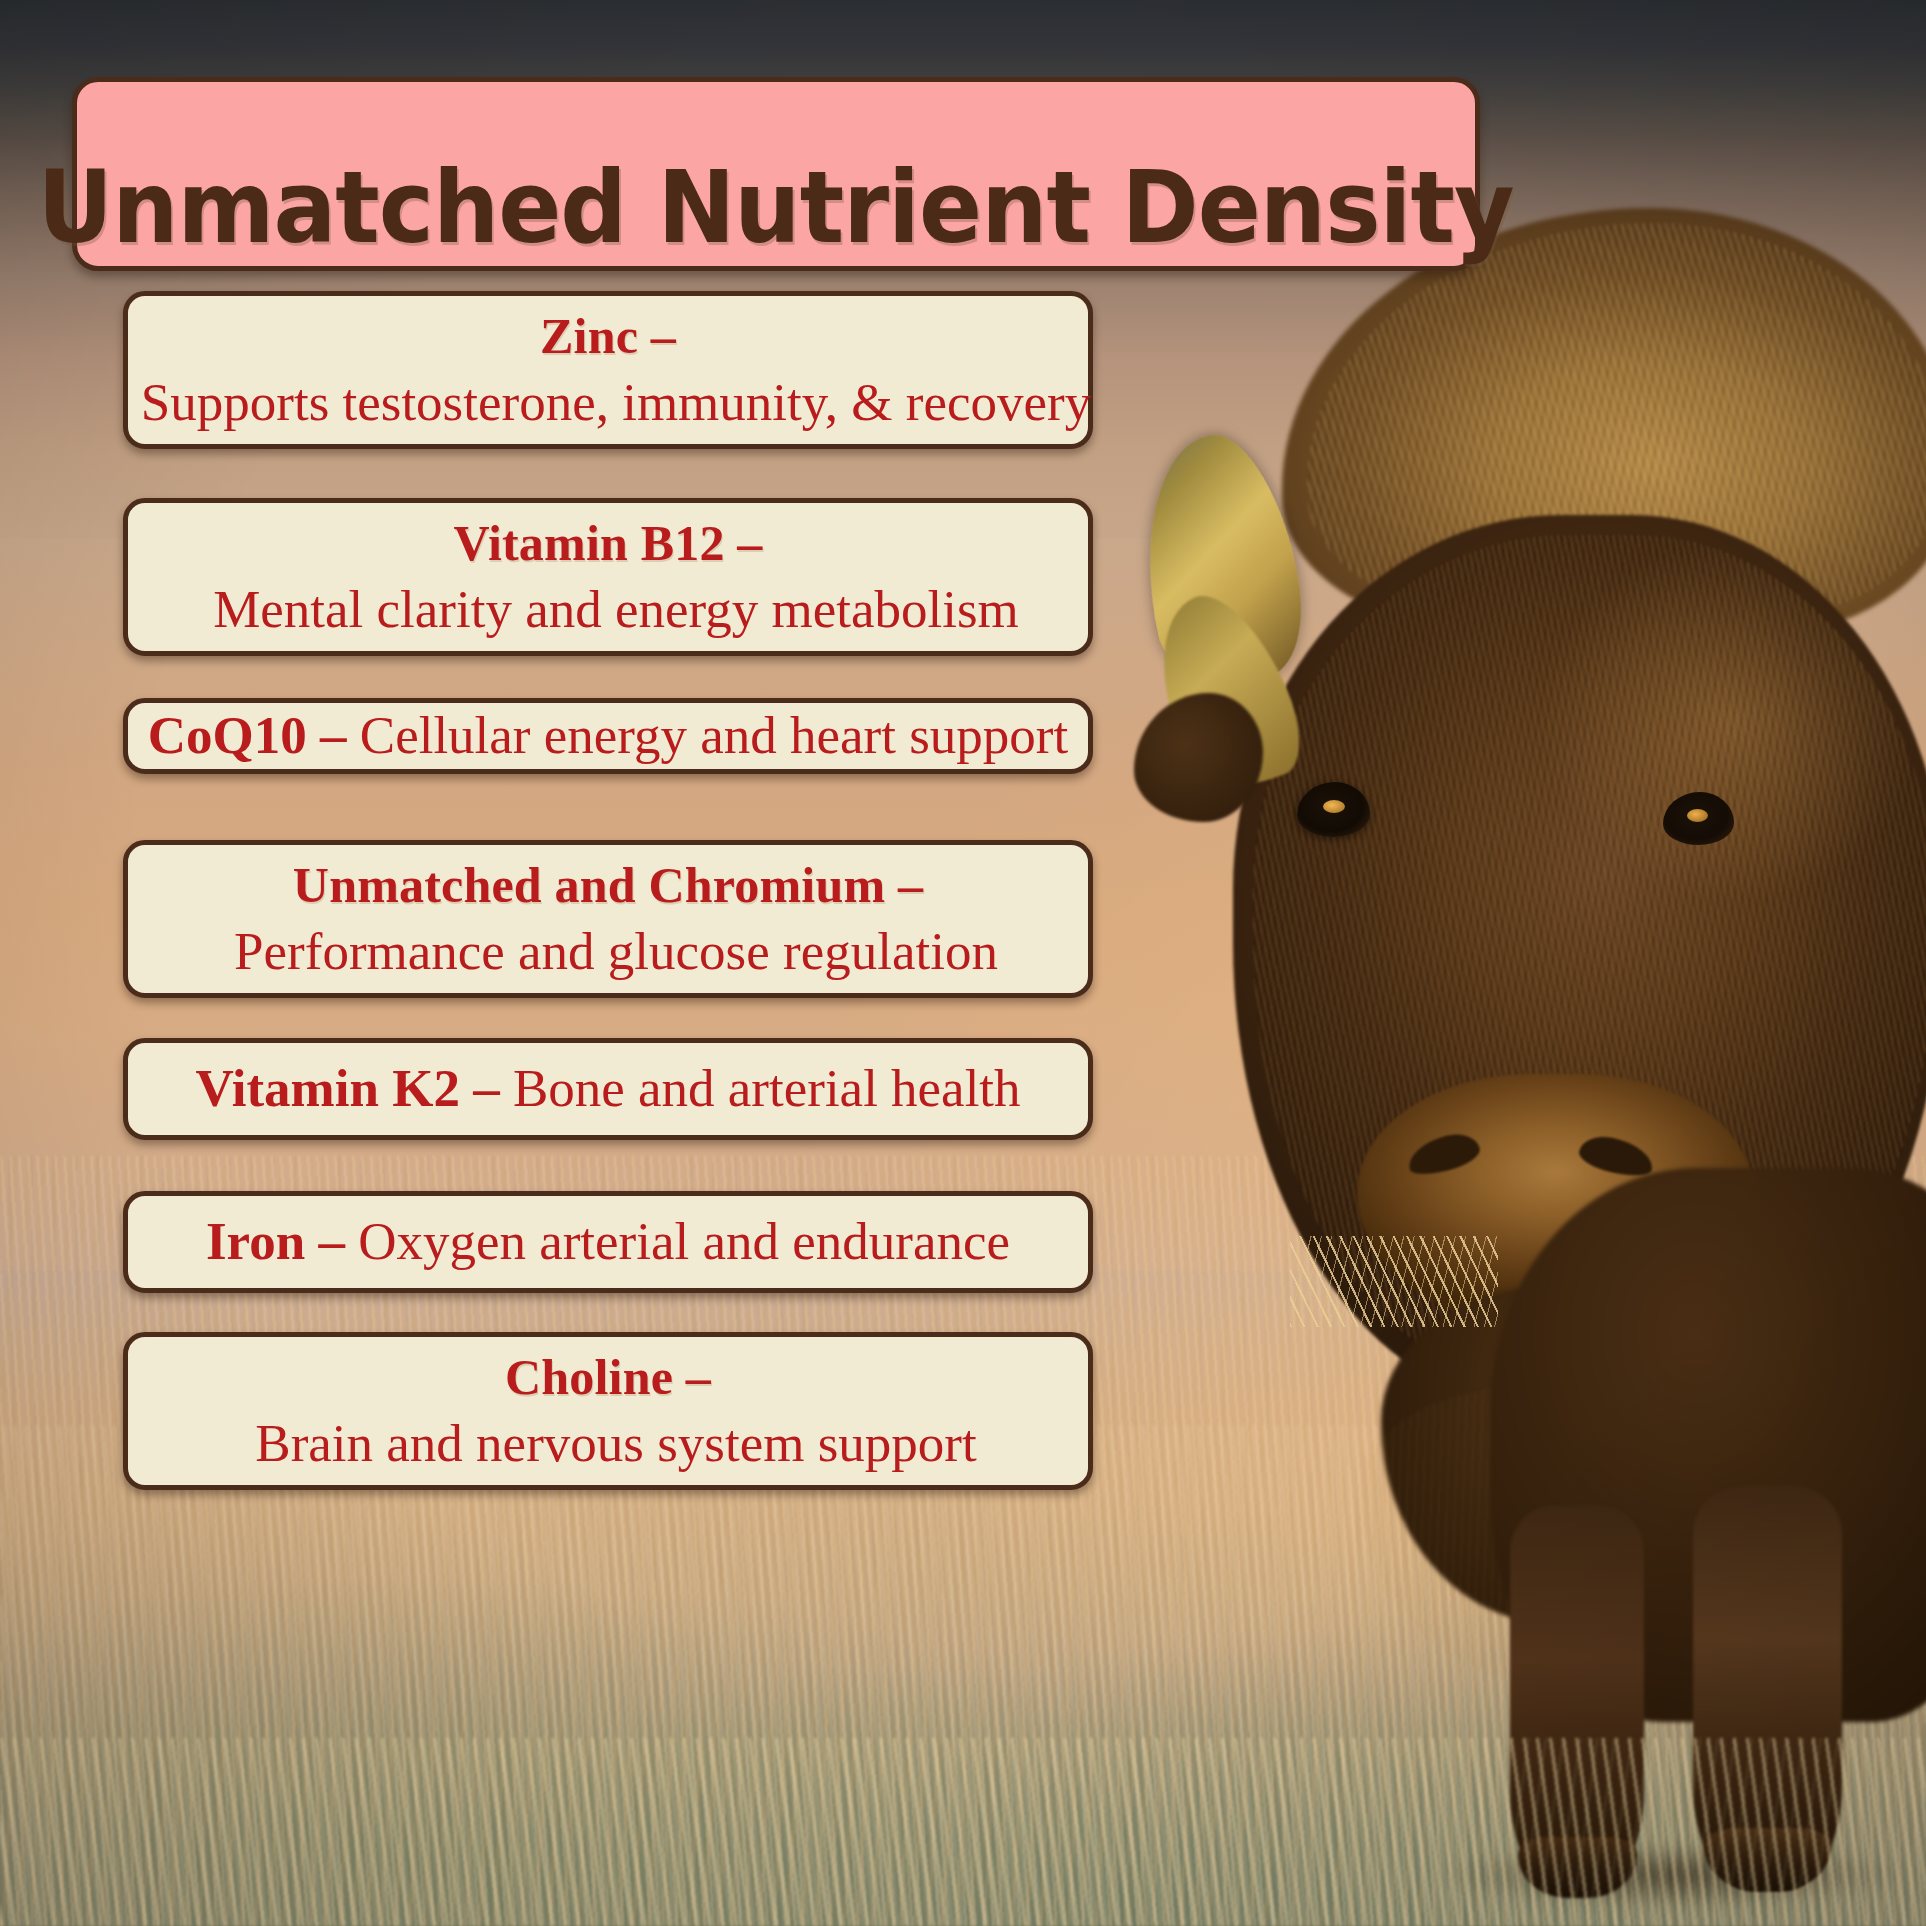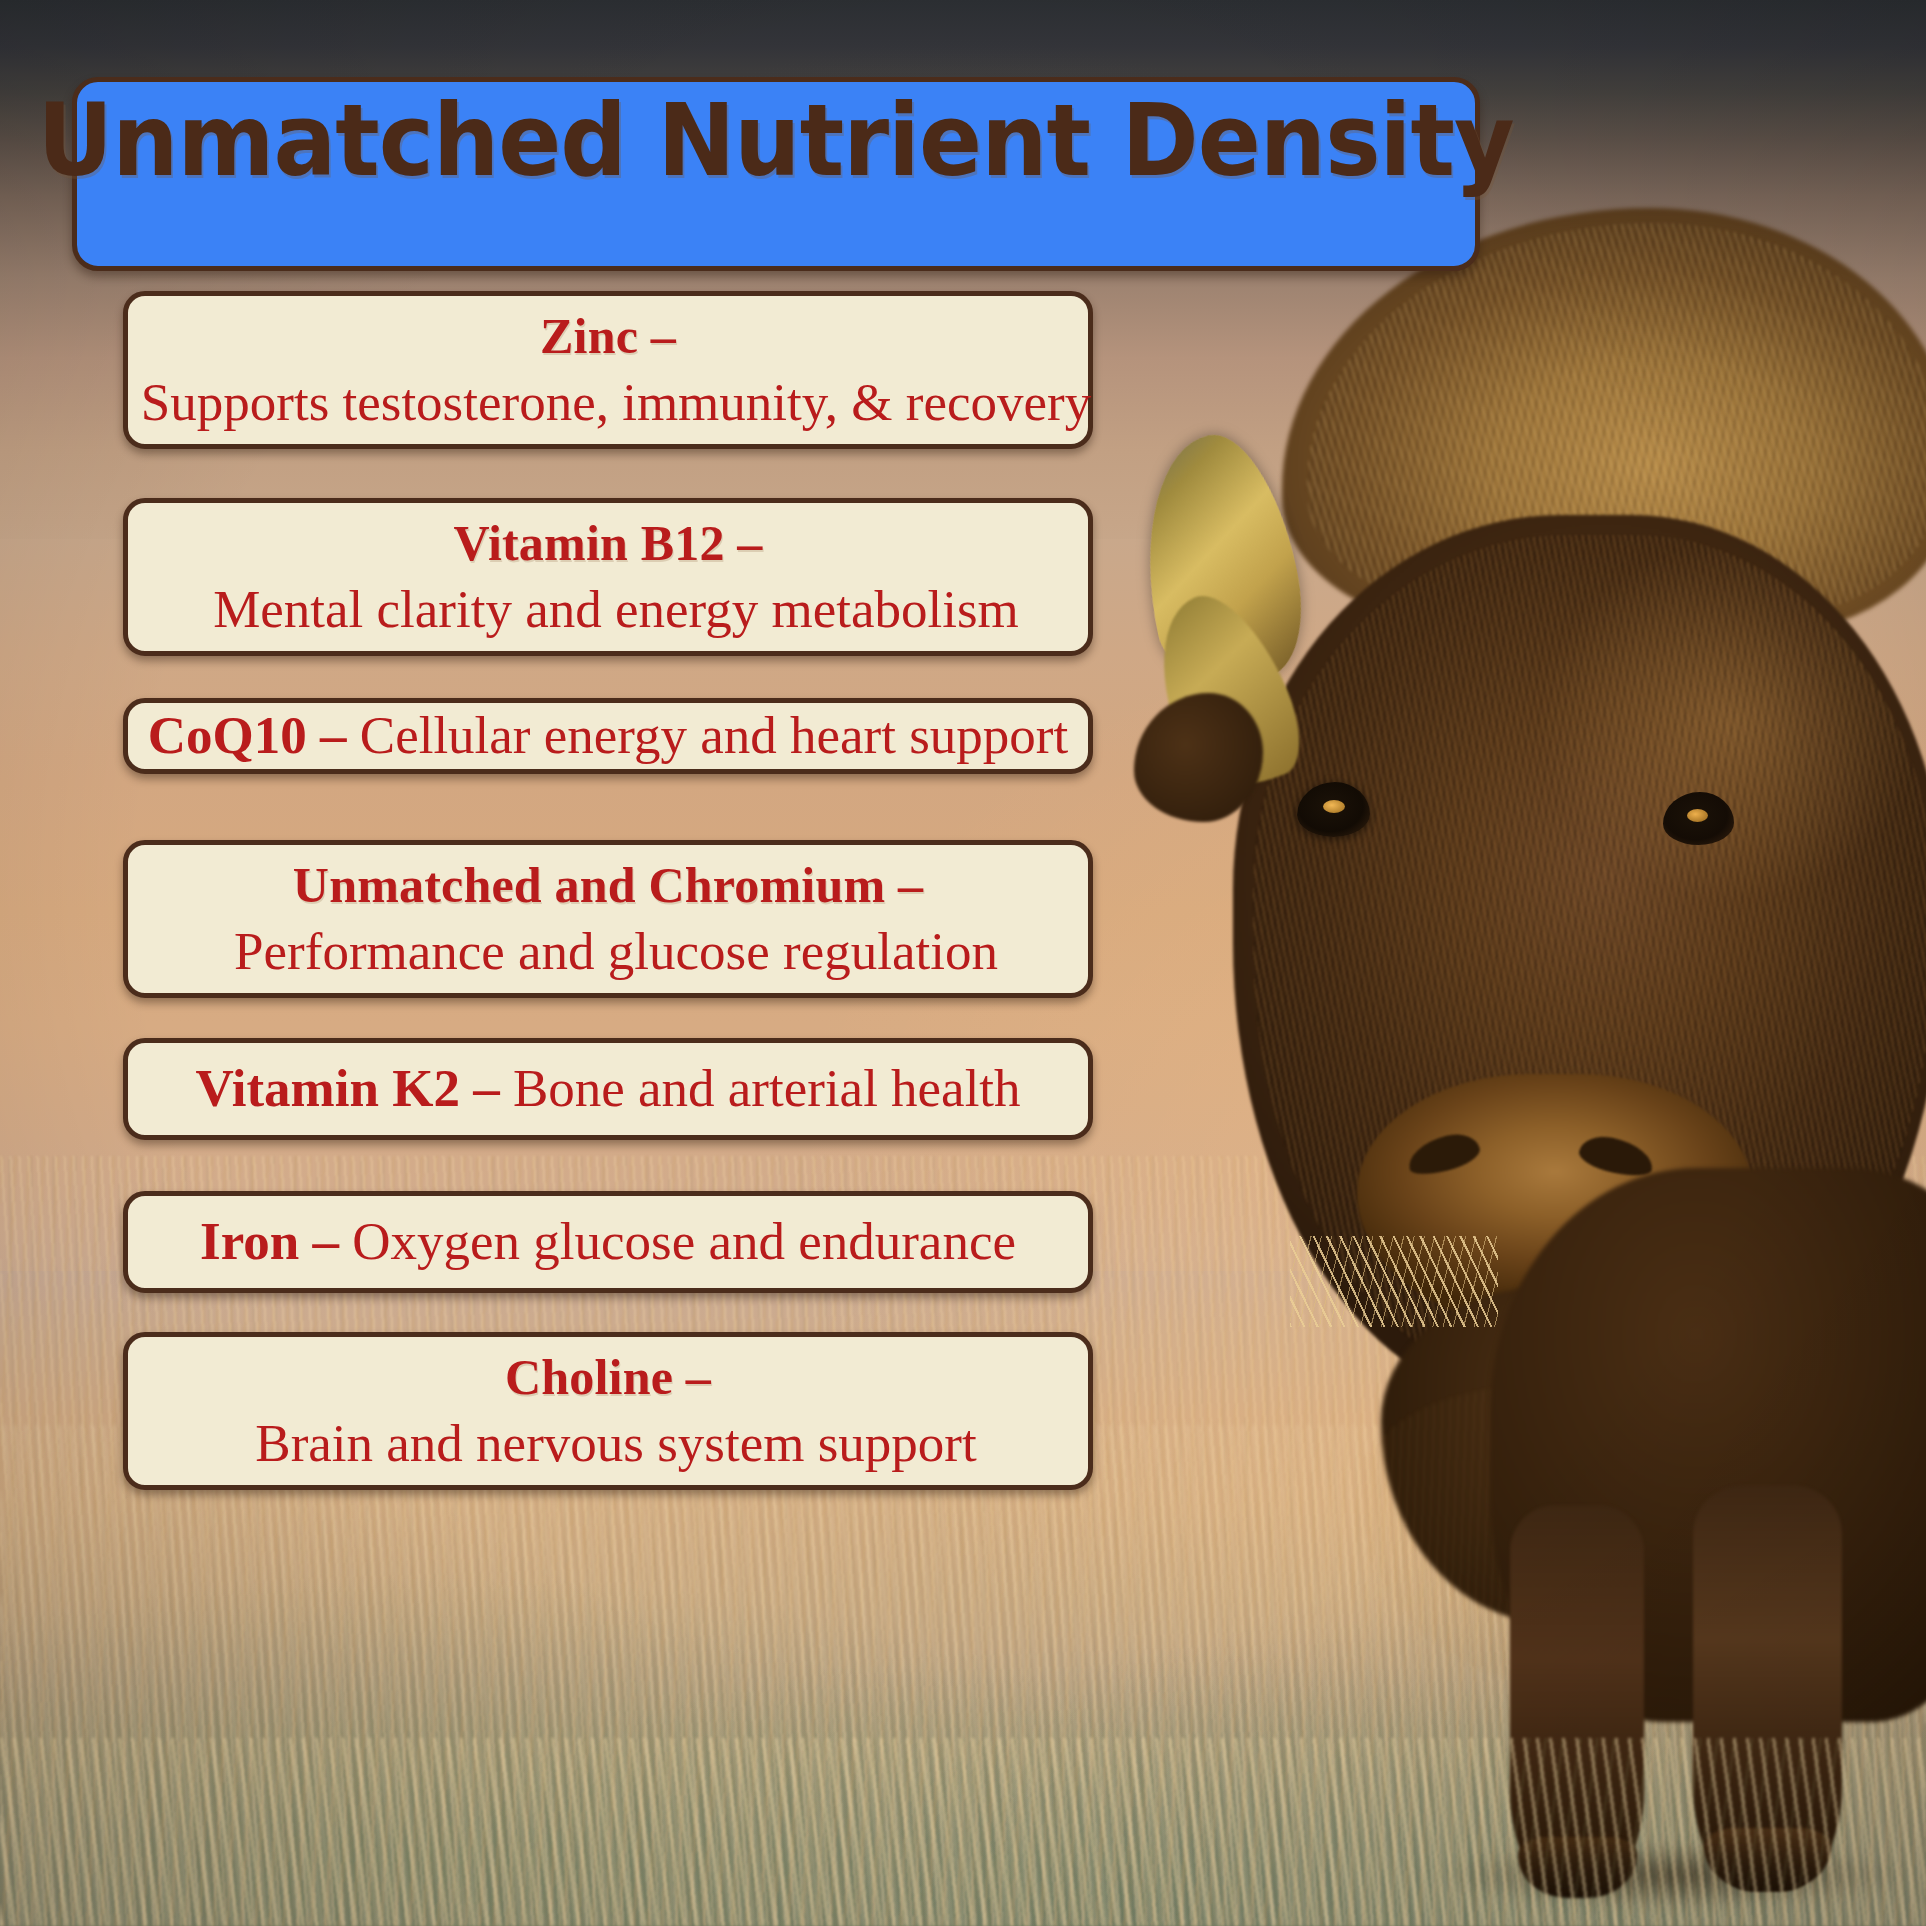--- a/index.html
+++ b/index.html
@@ -256,25 +256,25 @@
       repeating-linear-gradient(98deg,
         rgba(150,150,100,.22) 0 2px, rgba(0,0,0,0) 2px 17px);
     filter:blur(1.6px);
   }
 
   
   .overlay{position:absolute;inset:0;}
 
   .title-card{
     position:absolute;left:72px;top:77px;width:1398px;height:184px;
-    background:#3b82f6;
+    background:#fca5a5;
     border:5px solid #4b2c1b;
     border-radius:26px;
     box-shadow:0 6px 10px rgba(40,22,10,.38);
-    display:flex;align-items:flex-start;justify-content:center;
+    display:flex;align-items:flex-end;justify-content:center;
   }
   .title-text{
     font-family:"DejaVu Sans",sans-serif;
     font-weight:bold;
     font-size:100px;
     color:#4b2a18;
     letter-spacing:-1px;
     white-space:nowrap;
     transform:scaleX(.93);
     text-shadow:2px 3px 0 rgba(120,86,56,.30);
@@ -377,21 +377,21 @@
   <div class="card one-line" style="top:1038px;height:102px;">
     <div class="line line1">
       <span class="lbl">Vitamin K2 – </span>
       <span class="desc">Bone and arterial health</span>
     </div>
   </div>
 
   <div class="card one-line" style="top:1191px;height:102px;">
     <div class="line line1">
       <span class="lbl">Iron – </span>
-      <span class="desc">Oxygen glucose and endurance</span>
+      <span class="desc">Oxygen arterial and endurance</span>
     </div>
   </div>
 
   <div class="card two-line" style="top:1332px;height:158px;">
     <div class="line line1">Choline –</div>
     <div class="line line2">Brain and nervous system support</div>
   </div>
 
 </div>
 

